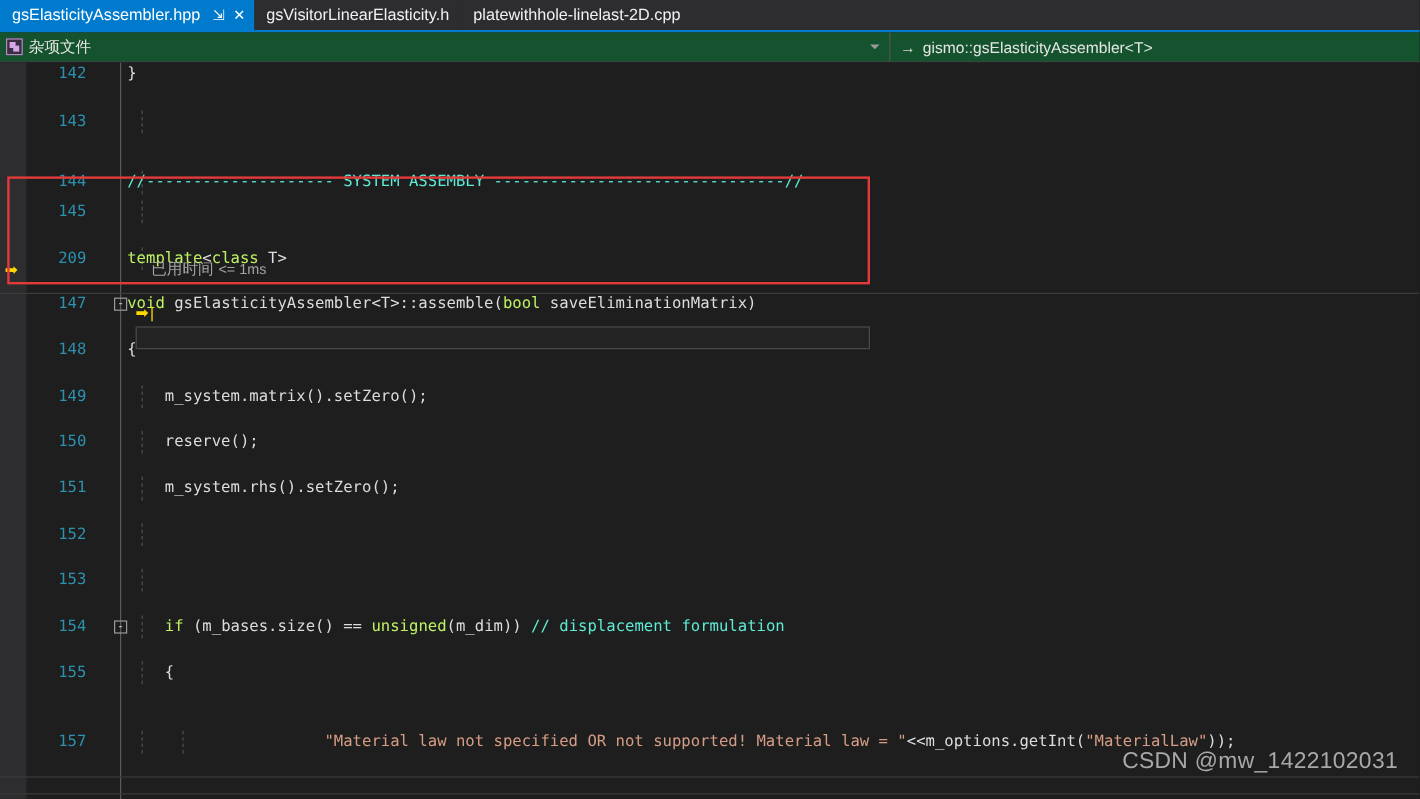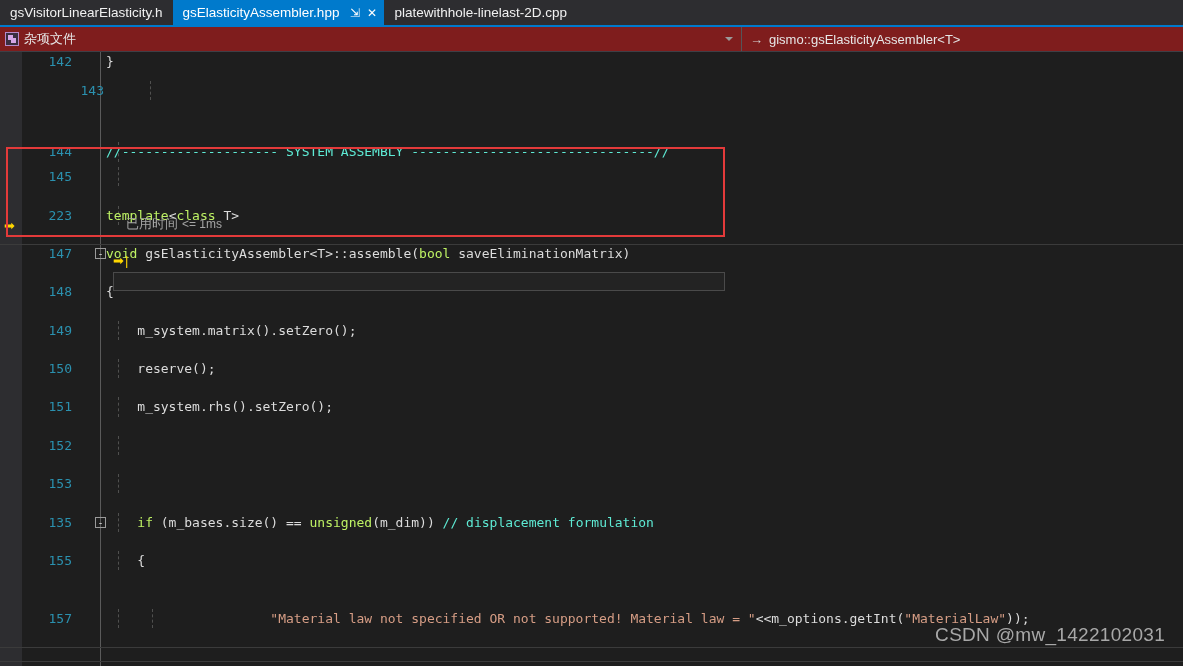--- a/index.html
+++ b/index.html
@@ -39,21 +39,21 @@
     cursor: pointer;
   }
   #tab-underline {
     position: absolute; left: 0; top: 25px; width: 1183px; height: 2px;
     background: #007acc;
   }
 
   
   #nav-bar {
     position: absolute; left: 0; top: 27px; width: 1183px; height: 25px;
-    background: #7f1d1d;
+    background: #14532d;
     display: flex; align-items: stretch;
     border-bottom: 1px solid #3f3f46;
   }
   #nav-left {
     width: 742px; height: 100%;
     display: flex; align-items: center;
     padding-left: 5px;
     border-right: 1px solid #555558;
     position: relative;
   }
@@ -208,31 +208,31 @@
     color: #a8a8a8;
     letter-spacing: 0.3px;
     z-index: 10;
     white-space: nowrap;
   }
 </style>
 </head>
 <body>
 
 <div id="tab-strip">
-    <div class="tab">
-      <span class="tab-label">gsVisitorLinearElasticity.h</span>
-    </div>
     <div class="tab active">
       <span class="tab-label">gsElasticityAssembler.hpp</span>
       <span class="tab-icons">
         <span class="tab-icon">⇲</span>
         <span class="tab-icon">✕</span>
       </span>
     </div>
     <div class="tab">
+      <span class="tab-label">gsVisitorLinearElasticity.h</span>
+    </div>
+    <div class="tab">
       <span class="tab-label">platewithhole-linelast-2D.cpp</span>
     </div>
   </div>
 <div id="tab-underline"></div>
 
 <div id="nav-bar">
   <div id="nav-left">
     <span class="nav-type-icon"></span>
     <span class="nav-text">杂项文件</span>
     <span class="nav-caret"></span>
@@ -241,32 +241,32 @@
     <span class="nav-arrow-icon">→</span>
     <span class="nav-text">gismo::gsElasticityAssembler&lt;T&gt;</span>
   </div>
 </div>
 
 <div id="editor">
   <div id="breakpoint-margin"></div>
   <div id="fold-rail"></div>
   <div id="code-rows">
       <div class="row" style="top: 0px;"><span class="gutter-num">142</span><span class="code-text"><span class="plain">}</span></span></div>
-      <div class="row" style="top: 10px; margin-left: 32px;"><span class="iguide" style="left: 118px;"></span><span class="gutter-num">143</span><span class="code-text"></span></div>
+      <div class="row" style="top: 21px;"><span class="iguide" style="left: 118px;"></span><span class="gutter-num">143</span><span class="code-text"></span></div>
       <div class="row" style="top: 52px;"><span class="iguide" style="left: 118px;"></span><span class="gutter-num">144</span><span class="code-text"><span class="cmt">//-------------------- SYSTEM ASSEMBLY -------------------------------//</span></span></div>
       <div class="row" style="top: 57.6px;"><span class="iguide" style="left: 118px;"></span><span class="gutter-num">145</span><span class="code-text"></span></div>
-      <div class="row" style="top: 76.8px;"><span class="iguide" style="left: 118px;"></span><span class="gutter-num">223</span><span class="code-text"><span class="kw">template</span><span class="plain">&lt;</span><span class="kw">class</span><span class="plain"> T&gt;</span></span></div>
+      <div class="row" style="top: 76.8px;"><span class="iguide" style="left: 118px;"></span><span class="gutter-num">209</span><span class="code-text"><span class="kw">template</span><span class="plain">&lt;</span><span class="kw">class</span><span class="plain"> T&gt;</span></span></div>
       <div class="row" style="top: 96px;"><span class="gutter-num">147</span><span class="fold-box">-</span><span class="code-text"><span class="kw">void</span><span class="plain"> gsElasticityAssembler&lt;T&gt;::assemble(</span><span class="kw">bool</span><span class="plain"> saveEliminationMatrix)</span></span></div>
       <div class="row" style="top: 115.2px;"><span class="gutter-num">148</span><span class="code-text"><span class="plain">{</span></span></div>
       <div class="row" style="top: 134.4px;"><span class="iguide" style="left: 118px;"></span><span class="gutter-num">149</span><span class="code-text"><span class="plain">    m_system.matrix().setZero();</span></span></div>
       <div class="row" style="top: 153.6px;"><span class="iguide" style="left: 118px;"></span><span class="gutter-num">150</span><span class="code-text"><span class="plain">    reserve();</span></span></div>
       <div class="row" style="top: 172.8px;"><span class="iguide" style="left: 118px;"></span><span class="gutter-num">151</span><span class="code-text"><span class="plain">    m_system.rhs().setZero();</span></span></div>
       <div class="row" style="top: 192px;"><span class="iguide" style="left: 118px;"></span><span class="gutter-num">152</span><span class="code-text"></span></div>
       <div class="row" style="top: 211.2px;"><span class="iguide" style="left: 118px;"></span><span class="gutter-num">153</span></div>
-      <div class="row" style="top: 230.4px;"><span class="iguide" style="left: 118px;"></span><span class="gutter-num">135</span><span class="fold-box">-</span><span class="code-text"><span class="kw">    if</span><span class="plain"> (m_bases.size() == </span><span class="kw">unsigned</span><span class="plain">(m_dim)) </span><span class="cmt">// displacement formulation</span></span></div>
+      <div class="row" style="top: 230.4px;"><span class="iguide" style="left: 118px;"></span><span class="gutter-num">154</span><span class="fold-box">-</span><span class="code-text"><span class="kw">    if</span><span class="plain"> (m_bases.size() == </span><span class="kw">unsigned</span><span class="plain">(m_dim)) </span><span class="cmt">// displacement formulation</span></span></div>
       <div class="row" style="top: 249.6px;"><span class="iguide" style="left: 118px;"></span><span class="gutter-num">155</span><span class="code-text"><span class="plain">    {</span></span></div>
       <div class="row" style="top: 288px;"><span class="iguide" style="left: 118px;"></span><span class="iguide" style="left: 152px;"></span><span class="gutter-num">157</span><span class="code-text"><span class="str">                     "Material law not specified OR not supported! Material law = "</span><span class="plain">&lt;&lt;m_options.getInt(</span><span class="str">"MaterialLaw"</span><span class="plain">));</span></span></div>
     </div>
 
   <div id="current-stmt-box"></div>
 
   <div id="exec-arrow">
     <span class="arrow-glyph">➡</span>
   </div>
 

